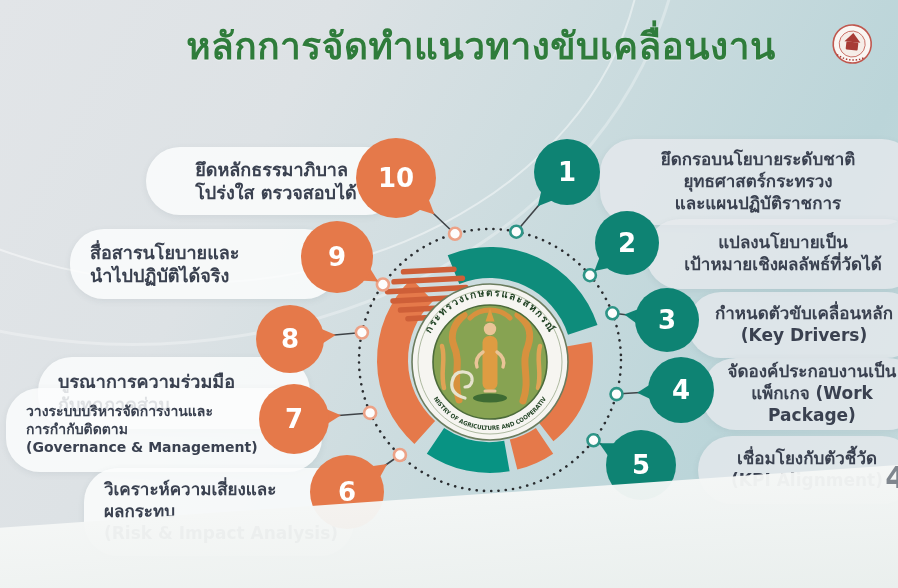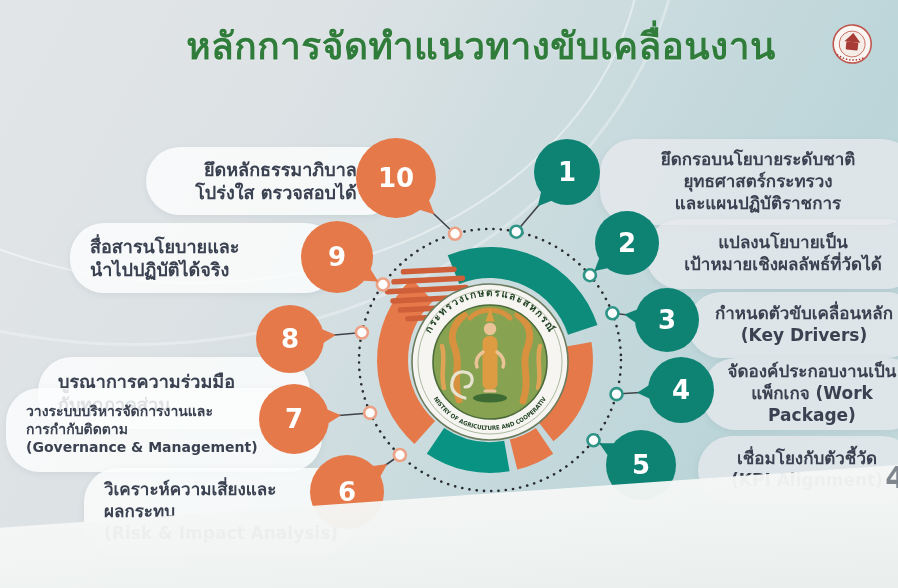--- a/index.html
+++ b/index.html
@@ -22,21 +22,21 @@
   .title.l2{top:72px;font-size:36px;}
   .pill{
     position:absolute;display:flex;align-items:center;
     background:rgba(252,253,253,.85);border-radius:34px;
     color:#3a4150;font-weight:bold;line-height:1.28;white-space:pre-line;
     box-shadow:0 2px 6px rgba(90,110,120,.10);
   }
   .pill.left{justify-content:flex-start;padding:4px 14px 4px 20px;font-size:18px;}
   .pill.right{justify-content:center;text-align:center;padding:4px 12px;font-size:17px;
               background:rgba(231,233,237,.78);}
-  .pill.center{justify-content:center;text-align:right;}
+  .pill.center{justify-content:center;text-align:left;}
   svg.layer{position:absolute;left:0;top:0;pointer-events:none;}
   .corner-digit{position:absolute;right:-8px;top:460px;font-size:30px;font-weight:bold;color:#7f868e;}
   .emblem{position:absolute;left:820px;top:16px;}
 </style>
 </head>
 <body>
 
 <div class="stage">
 
   <div class="swoosh s1"></div>
@@ -119,21 +119,21 @@
         <path d="M497 352 q9 6 6 15" fill="none" stroke="#eac497" stroke-width="3.4" stroke-linecap="round"></path>
         <circle cx="490" cy="329" r="6.2" fill="#eac497"></circle>
         <polygon points="485.5,321.5 494.5,321.5 490,308" fill="#de9c42"></polygon>
         <line x1="485" y1="391" x2="495" y2="391" stroke="#eac497" stroke-width="3" stroke-linecap="round"></line>
       </g>
     </g>
   </svg>
 
   <div class="pill left center" style="left:146px;top:147px;width:220px;height:60px;">ยึดหลักธรรมาภิบาล
 โปร่งใส ตรวจสอบได้</div>
-  <div class="pill left" style="left:70px;top:223px;width:235px;height:62px;">สื่อสารนโยบายและ
+  <div class="pill left" style="left:70px;top:229px;width:235px;height:62px;">สื่อสารนโยบายและ
 นำไปปฏิบัติได้จริง</div>
   <div class="pill left" style="left:38px;top:313px;width:238px;height:64px;margin-top:44px;">บูรณาการความร่วมมือ
 กับทุกภาคส่วน</div>
   <div class="pill left" style="left:6px;top:388px;width:282px;height:76px;font-size:14px;">วางระบบบริหารจัดการงานและ
 การกำกับติดตาม
 (Governance &amp; Management)</div>
   <div class="pill left" style="left:84px;top:468px;width:236px;height:80px;font-size:17px;">วิเคราะห์ความเสี่ยงและ
 ผลกระทบ
 (Risk &amp; Impact Analysis)</div>
   <div class="pill right" style="left:600px;top:139px;width:292px;height:78px;">ยึดกรอบนโยบายระดับชาติ

